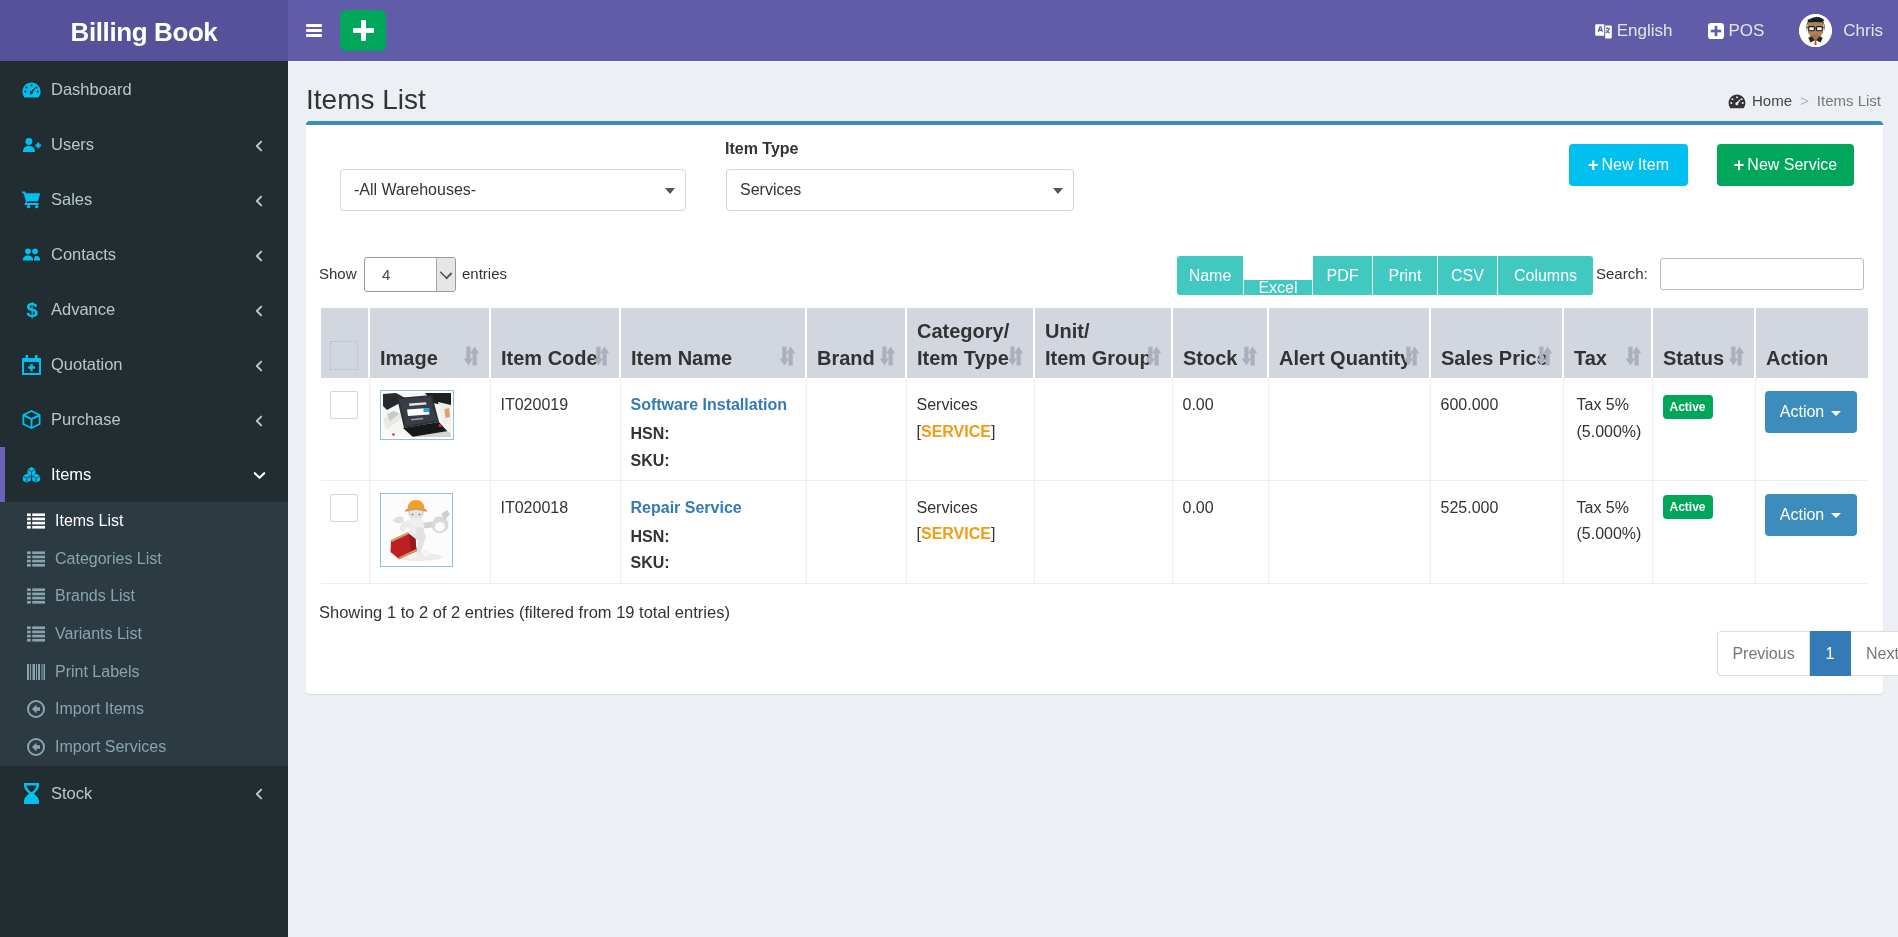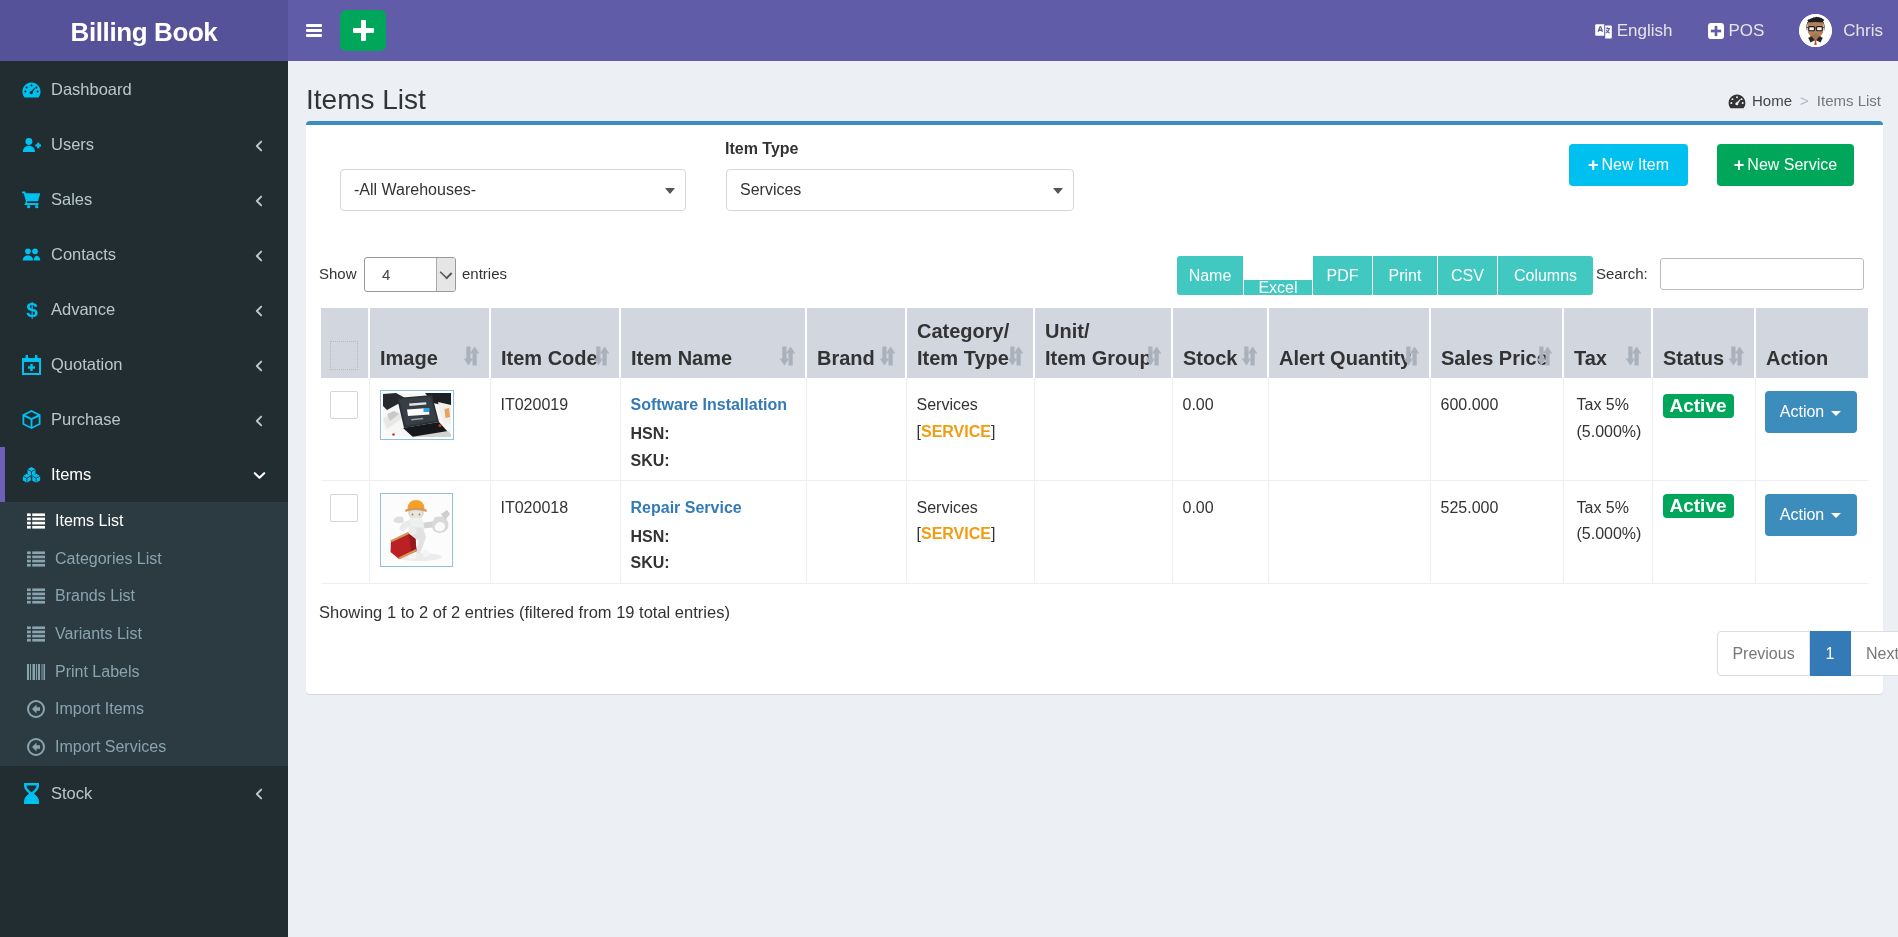--- a/index.html
+++ b/index.html
@@ -62,21 +62,21 @@
 table.dt td:last-child { border-right:none; }
 table.dt tr.r1 td { height:102px; }
 table.dt tr.r2 td { height:103.5px; }
 .sorticon { position:absolute; right:9px; bottom:12px; height:20px; } .sorticon svg { display:block; }
 .cb { width:28px; height:28px; border:1px solid #d2d6de; background:#fff; border-radius:2px; }
 .cb-h { position:absolute; left:9px; bottom:8px; width:28px; height:29px; border:1px dotted #b2b9c4; }
 .thumb { border:1px solid #8fc0e2; background:#fff; padding:2px; }
 .iname { color:#337ab7; font-weight:700; display:inline-block; margin-bottom:2.5px; }
 .b { font-weight:700; }
 .orange { color:#f39c12; font-weight:700; }
-.badge-a { display:inline-block; background:#00a65a; color:#fff; font-size:19px; font-weight:700; line-height:16px; padding:4px 7px; border-radius:4px; margin-top:1px; }
+.badge-a { display:inline-block; background:#00a65a; color:#fff; font-size:12px; font-weight:700; line-height:16px; padding:4px 7px; border-radius:4px; margin-top:1px; }
 .btn-action { display:inline-flex; align-items:center; background:#3c8dbc; color:#fff; font-size:16px; border-radius:4px; width:92px; height:42px; justify-content:center; line-height:20px; }
 .btn-action .car { width:0; height:0; border-left:5px solid transparent; border-right:5px solid transparent; border-top:5px solid #fff; margin-left:7px; margin-top:2px; }
 .showing { position:absolute; left:13px; top:478px; font-size:16.5px; color:#333; }
 .pager { position:absolute; left:1364px; top:506px; height:45px; display:flex; font-size:16px;padding-left:47px; }
 .pg { border:1px solid #ddd; background:#fff; color:#777; display:flex; align-items:center; justify-content:center; border-left:none; }
 .pg.first { border-left:1px solid #ddd; border-radius:4px 0 0 4px; }
 .pg.last { border-radius:0 4px 4px 0; }
 .pg.act { background:#337ab7; color:#fff; border-color:#337ab7; }
 </style>
 </head>

